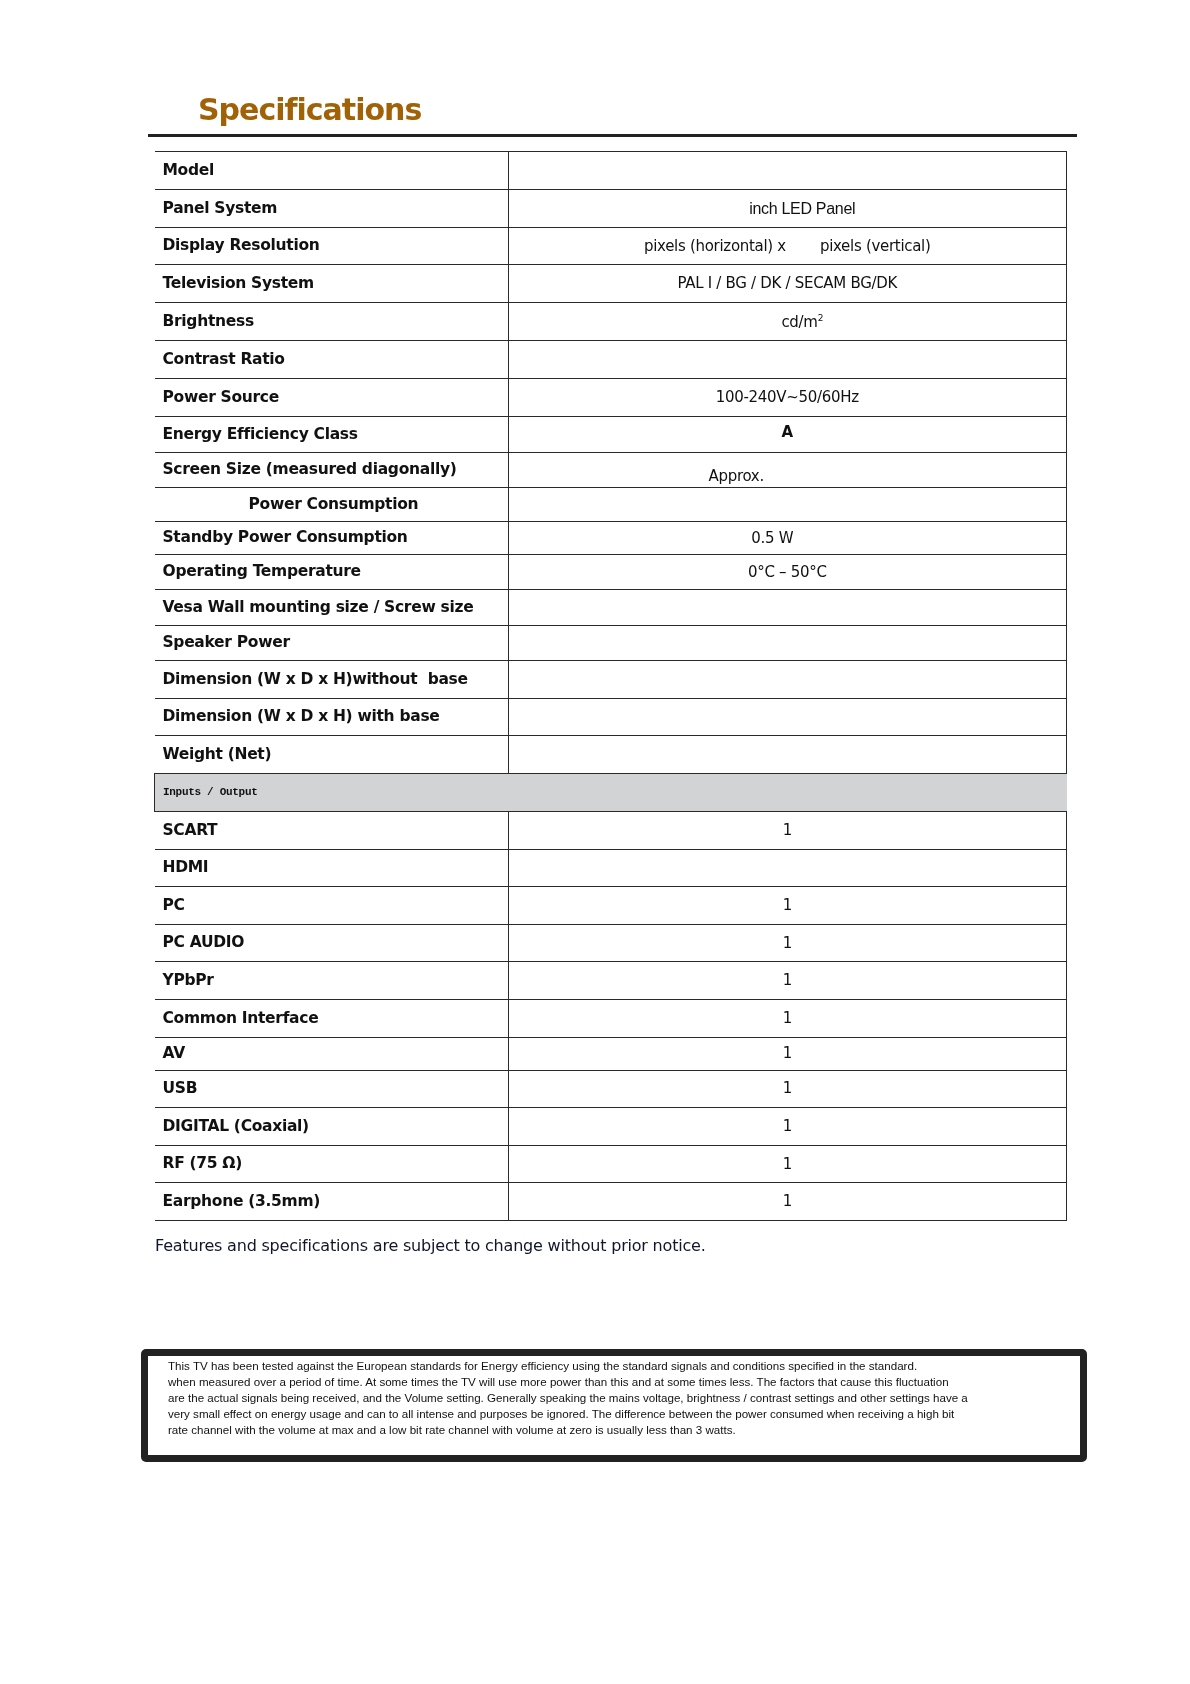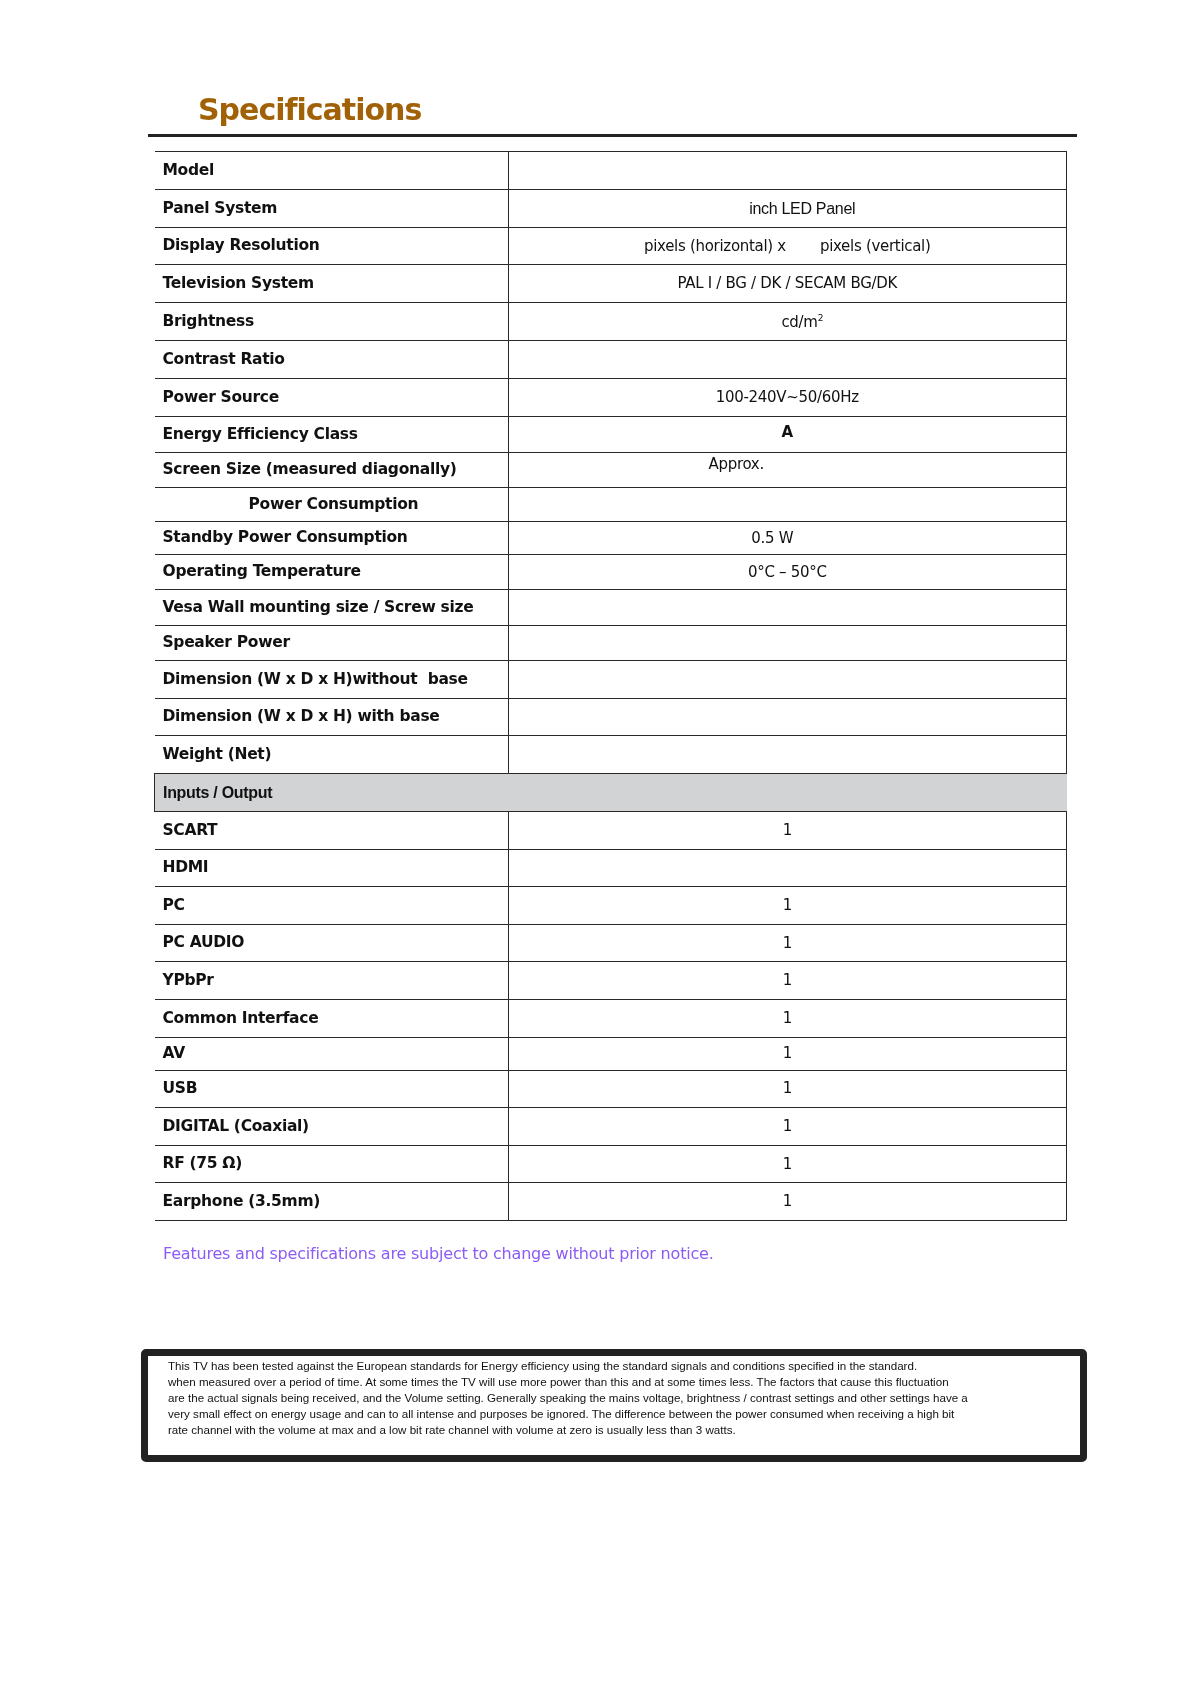--- a/index.html
+++ b/index.html
@@ -28,32 +28,32 @@
     .spec-table td.val {
       text-align: center;
       font-family: "DejaVu Sans", sans-serif; font-size: 15px; letter-spacing: -0.3px;
     }
     .spec-table td.val.arial { font-family: "Liberation Sans", sans-serif; font-size: 16px; text-align: center; }
     .spec-table td.val.bold { font-weight: bold; }
     .spec-table td.val.left-ish { text-align: left; padding-left: 200px; }
     .spec-table td.lbl.indent { padding-left: 94px; }
     .spec-table tr.section td {
       background: #d1d3d4; border-right: none;
-      font-family: Liberation Sans, sans-serif; font-weight: bold; font-size: 16px;
+      font-family: Liberation Mono, monospace; font-weight: bold; font-size: 11px;
       padding-left: 8px; letter-spacing: -0.3px;
     }
     .spec-table tr td.val { border-right: 1.5px solid #2a2a2a; }
 
     .res-gap { display: inline-block; width: 34px; }
     sup { font-size: 9px; vertical-align: 6px; }
 
     .notice {
       position: absolute; left: 155px; top: 1236px;
-      font-family: "DejaVu Sans", sans-serif; font-size: 16px; color: #8b5cf6; letter-spacing: -0.2px;
-      margin: 8px;
+      font-family: "DejaVu Sans", sans-serif; font-size: 16px; color: #0f172a; letter-spacing: -0.2px;
+      margin: 0;
     }
     .energy-box {
       position: absolute; left: 141px; top: 1349px; width: 946px; height: 113px;
       box-sizing: border-box; border: 7px solid #222; border-radius: 5px; background: #fff; padding-left: 32px;
     }
     .energy-text {
       position: absolute; left: 20px; top: 2px; width: 900px;
       font-family: "Liberation Sans", sans-serif; font-size: 11.6px; line-height: 16px; color: #111;
       margin: 0;
     }
@@ -96,21 +96,21 @@
     <tr style="height:38px">
       <td class="lbl">Power Source</td>
       <td class="val">100-240V~50/60Hz</td>
     </tr>
     <tr style="height:36px">
       <td class="lbl">Energy Efficiency Class</td>
       <td class="val bold" style="padding-bottom:4px">A</td>
     </tr>
     <tr style="height:35px">
       <td class="lbl">Screen Size (measured diagonally)</td>
-      <td class="val left-ish" style="vertical-align:top;padding-top:4px">Approx.</td>
+      <td class="val left-ish" style="vertical-align:top;padding-top:16px">Approx.</td>
     </tr>
     <tr style="height:34px">
       <td class="lbl indent">Power Consumption</td>
       <td class="val"></td>
     </tr>
     <tr style="height:33px">
       <td class="lbl">Standby Power Consumption</td>
       <td class="val" style="padding-right:30px">0.5 W</td>
     </tr>
     <tr style="height:35px">

